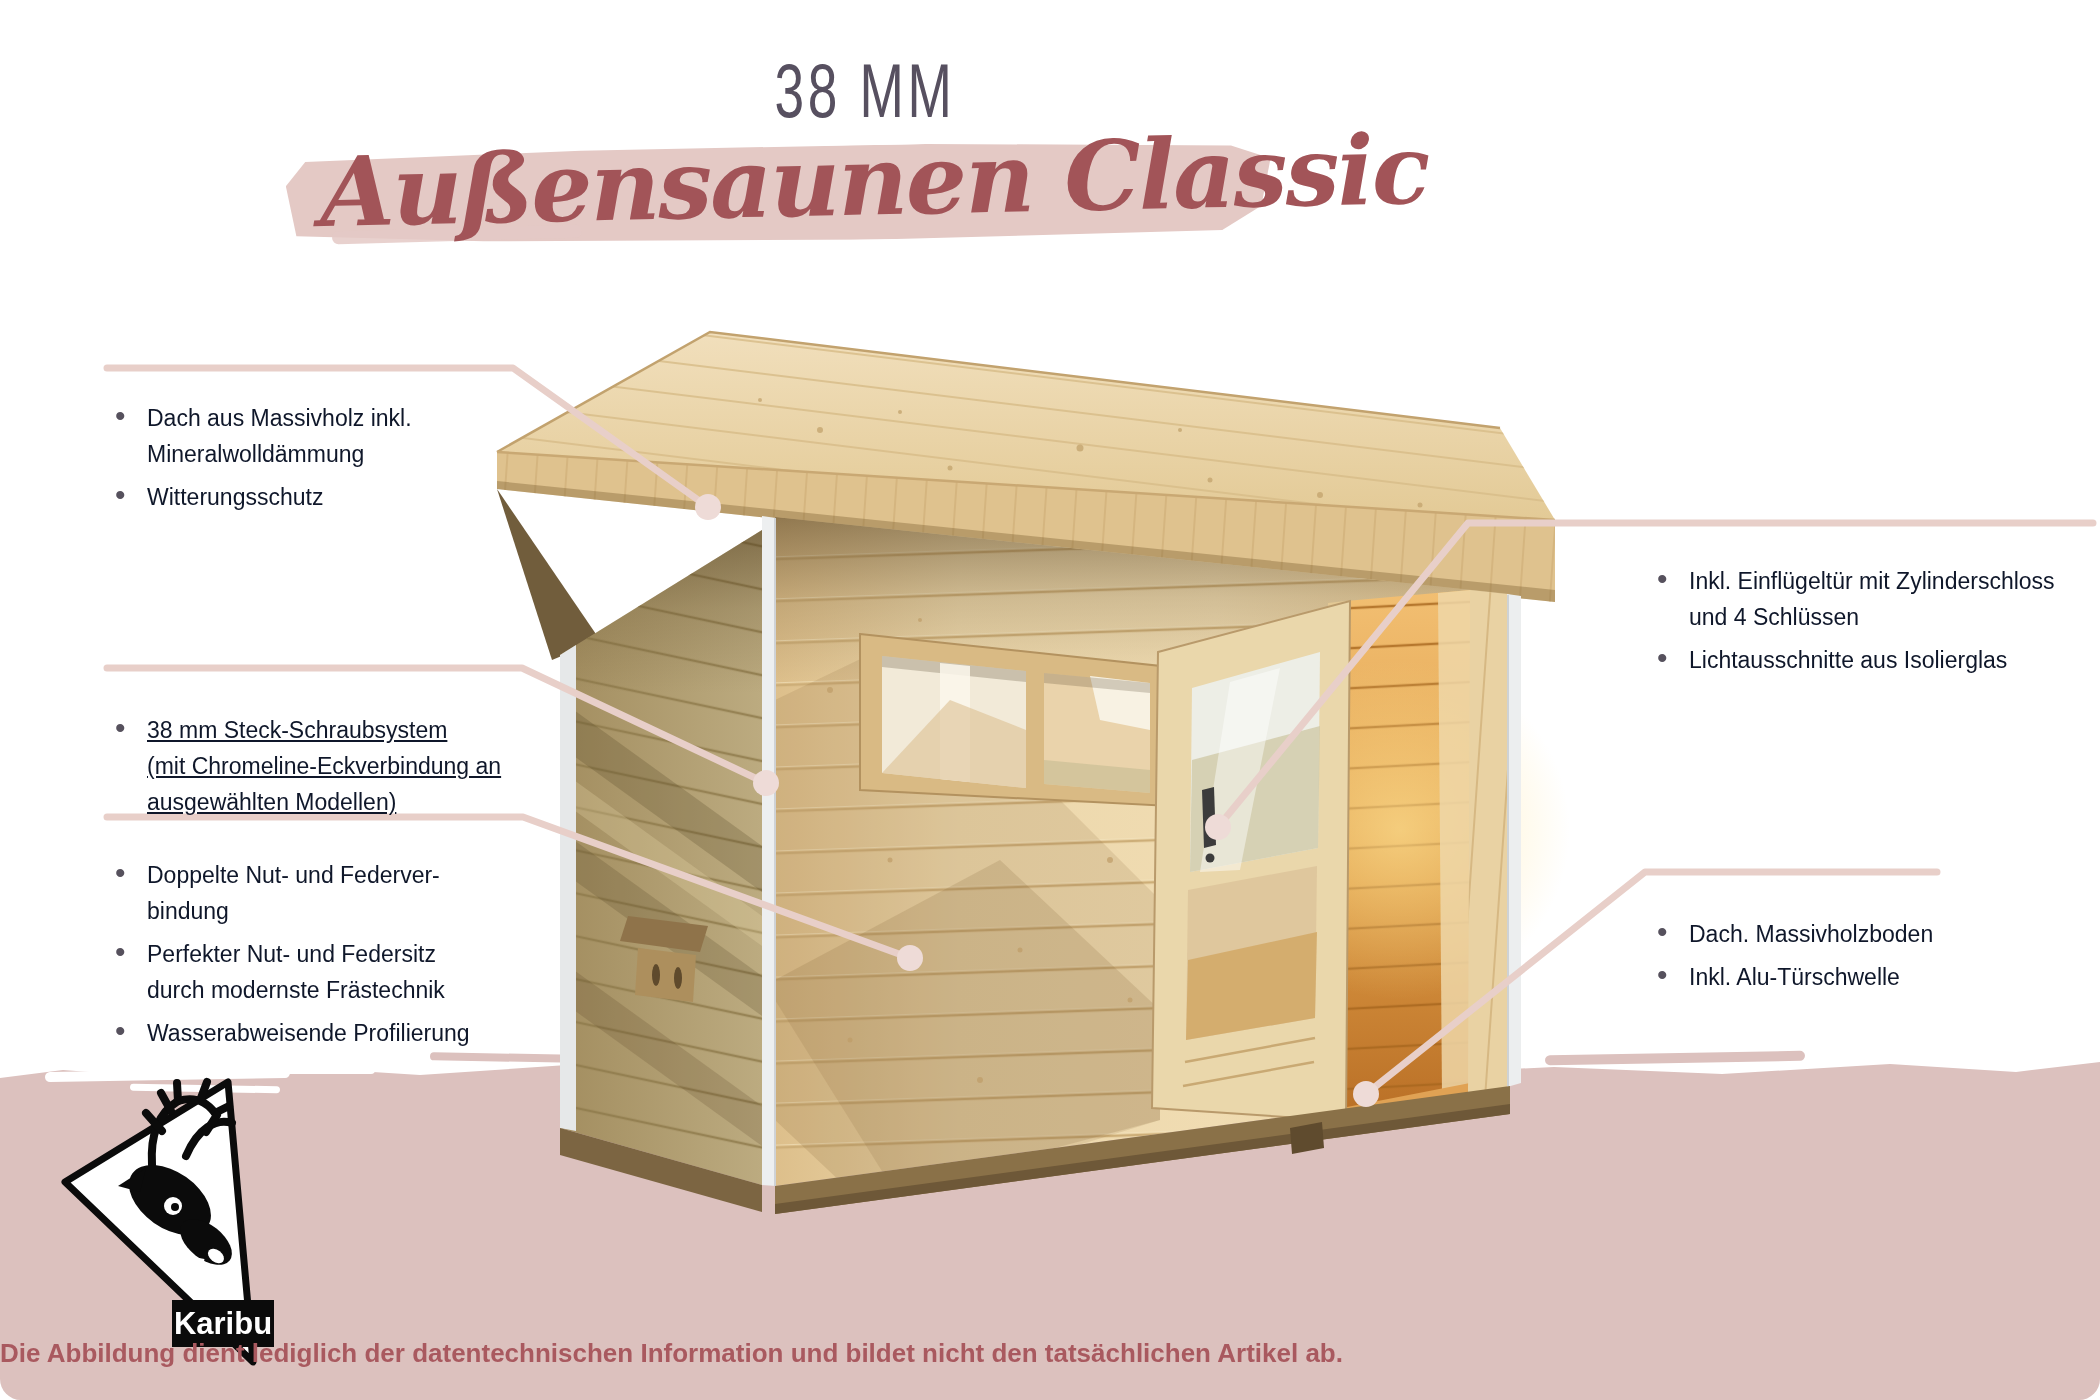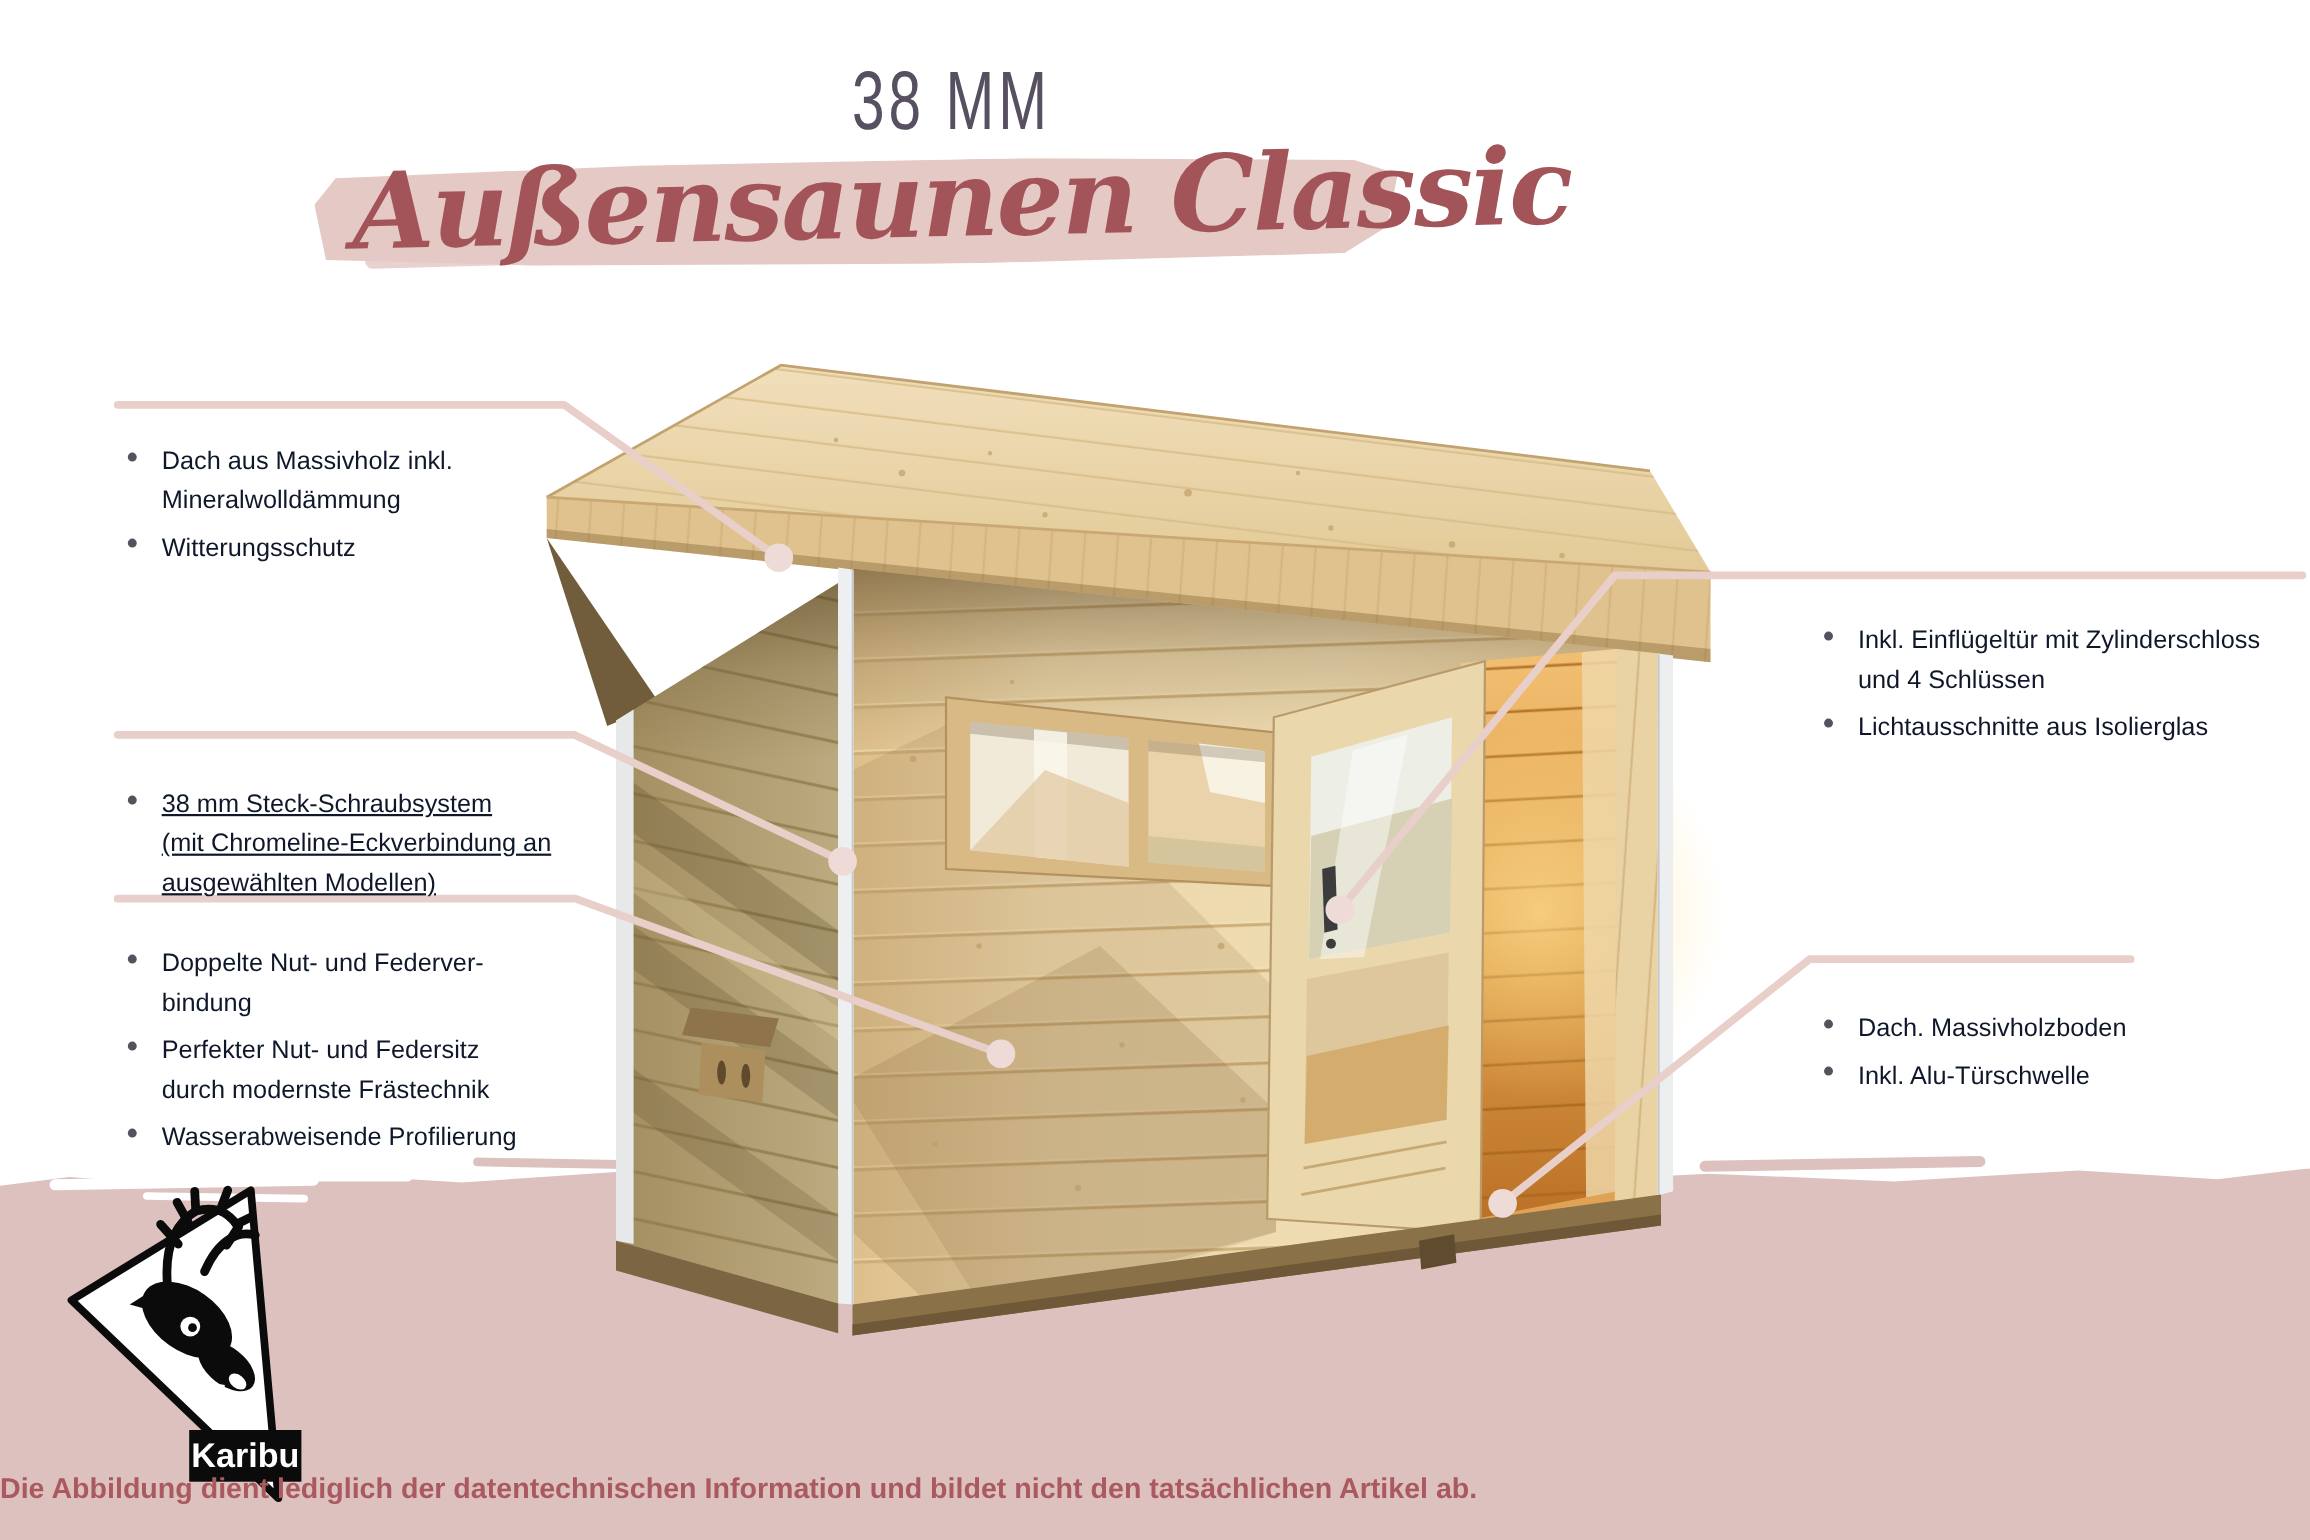--- a/index.html
+++ b/index.html
@@ -1,17 +1,17 @@
 <!DOCTYPE html>
 <html><head>
 <meta charset="utf-8">
 <style>
   html,body{margin:0;padding:0;background:#fff;}
   .canvas{position:relative;width:2100px;height:1400px;background:#ffffff;overflow:hidden;
-          font-family:"Liberation Sans",sans-serif;}
+          font-family:"Liberation Sans",sans-serif;border-radius:21px;}
 
   
   .thickness{position:absolute;left:640px;top:48px;width:450px;text-align:center;
              font-size:74px;font-weight:400;letter-spacing:5px;color:#575060;
              transform:scale(.72,1.02);transform-origin:center top;white-space:nowrap;}
   .brush{position:absolute;left:286px;top:146px;width:985px;height:95px;background:#e4c9c5;
          transform:rotate(-.8deg);
          clip-path:polygon(0% 35%,2% 10%,30% 2%,65% 0%,96% 6%,100% 20%,99% 70%,95% 95%,60% 100%,20% 96%,1% 88%);}
   .brush-tail{position:absolute;left:332px;top:228px;width:250px;height:13px;background:#e4c9c5;
               opacity:.85;border-radius:7px;transform:rotate(-1.6deg);}

